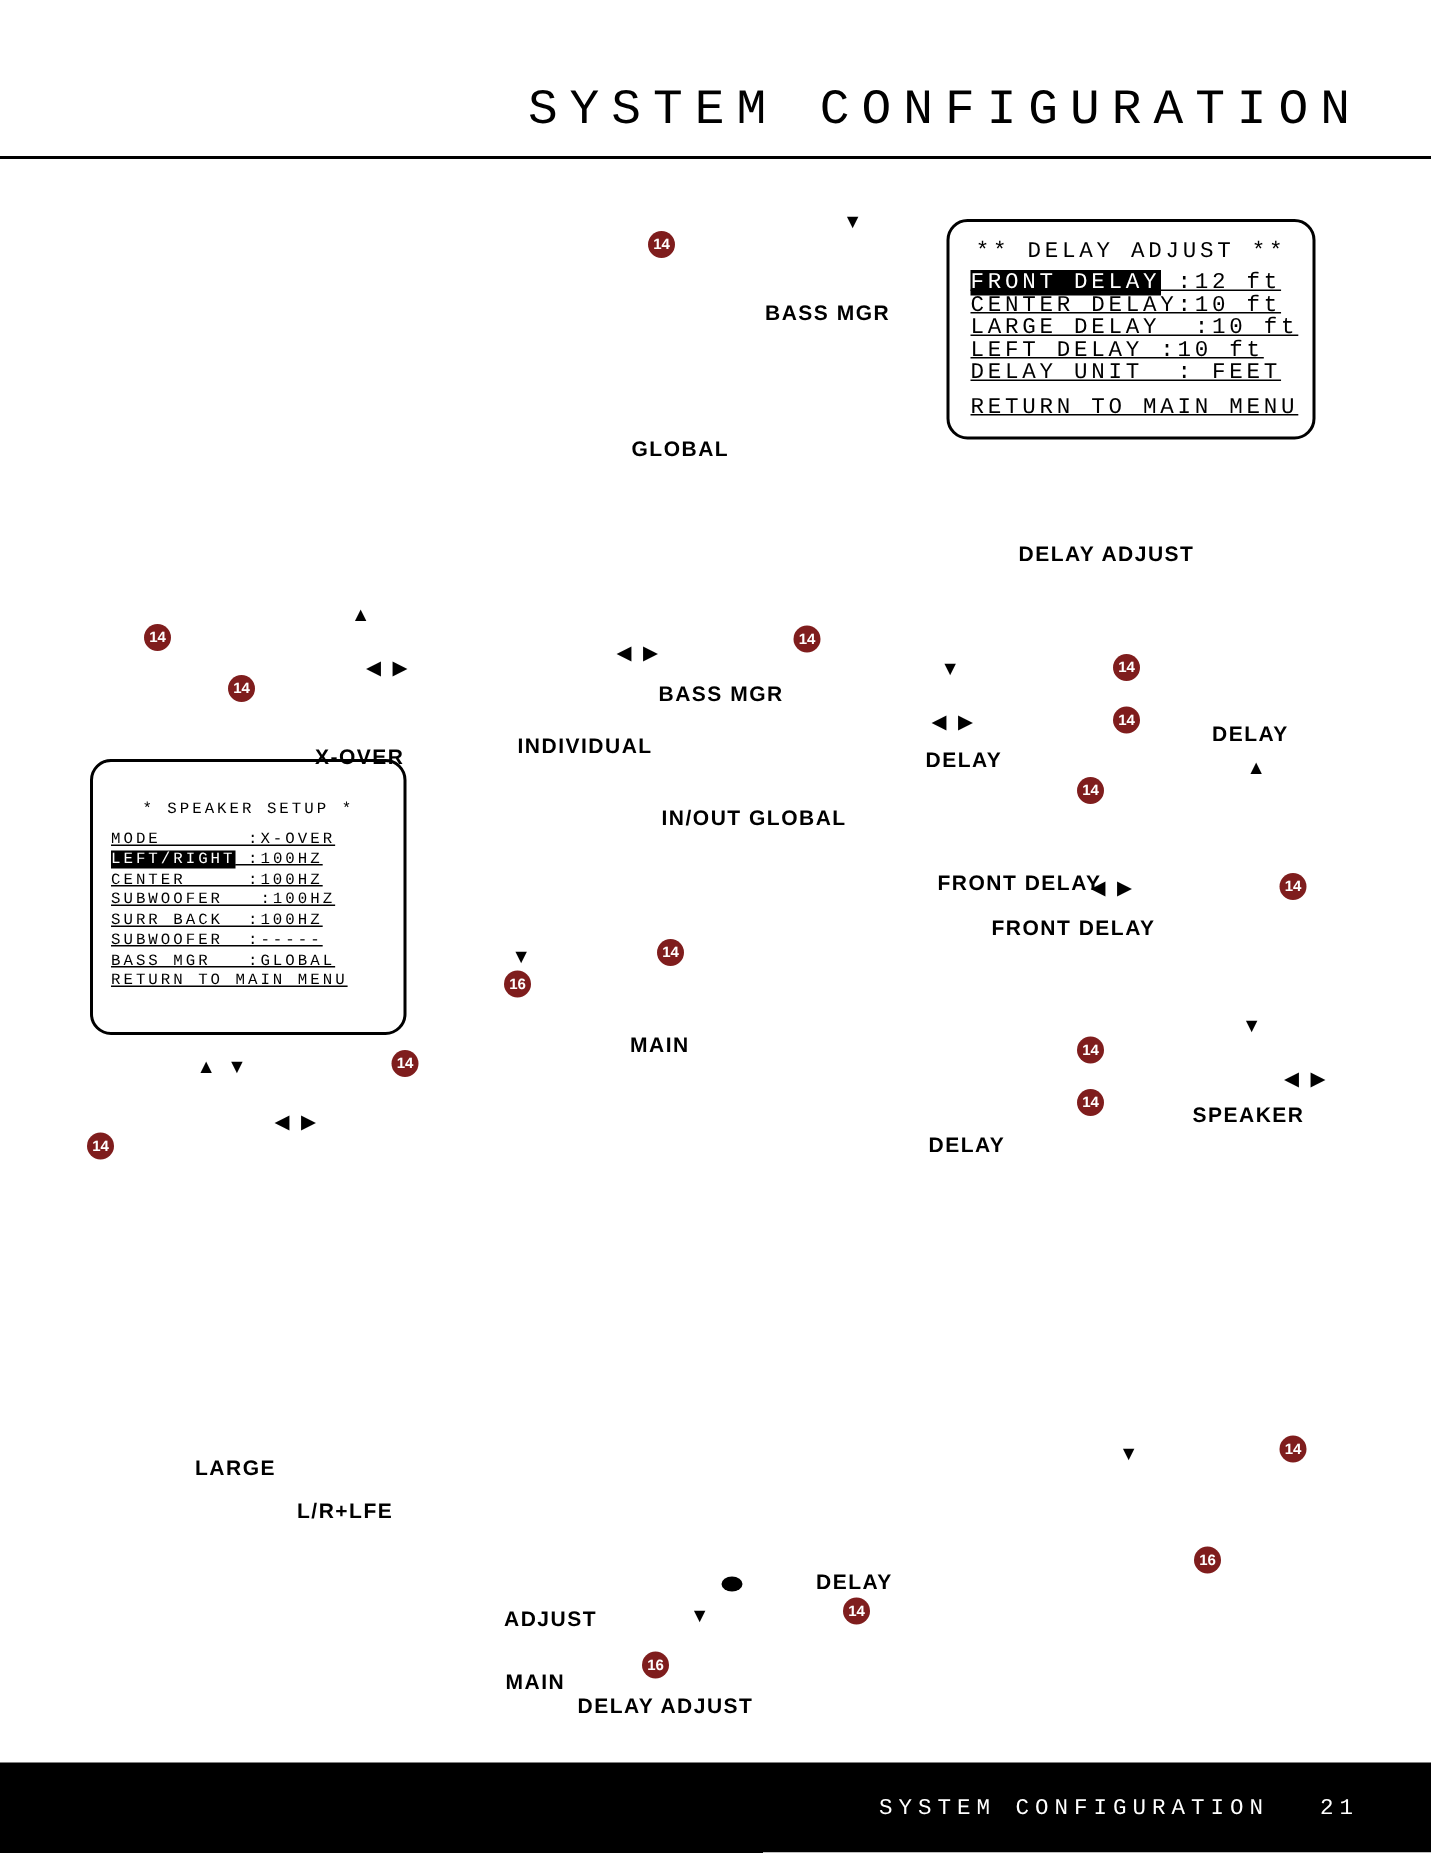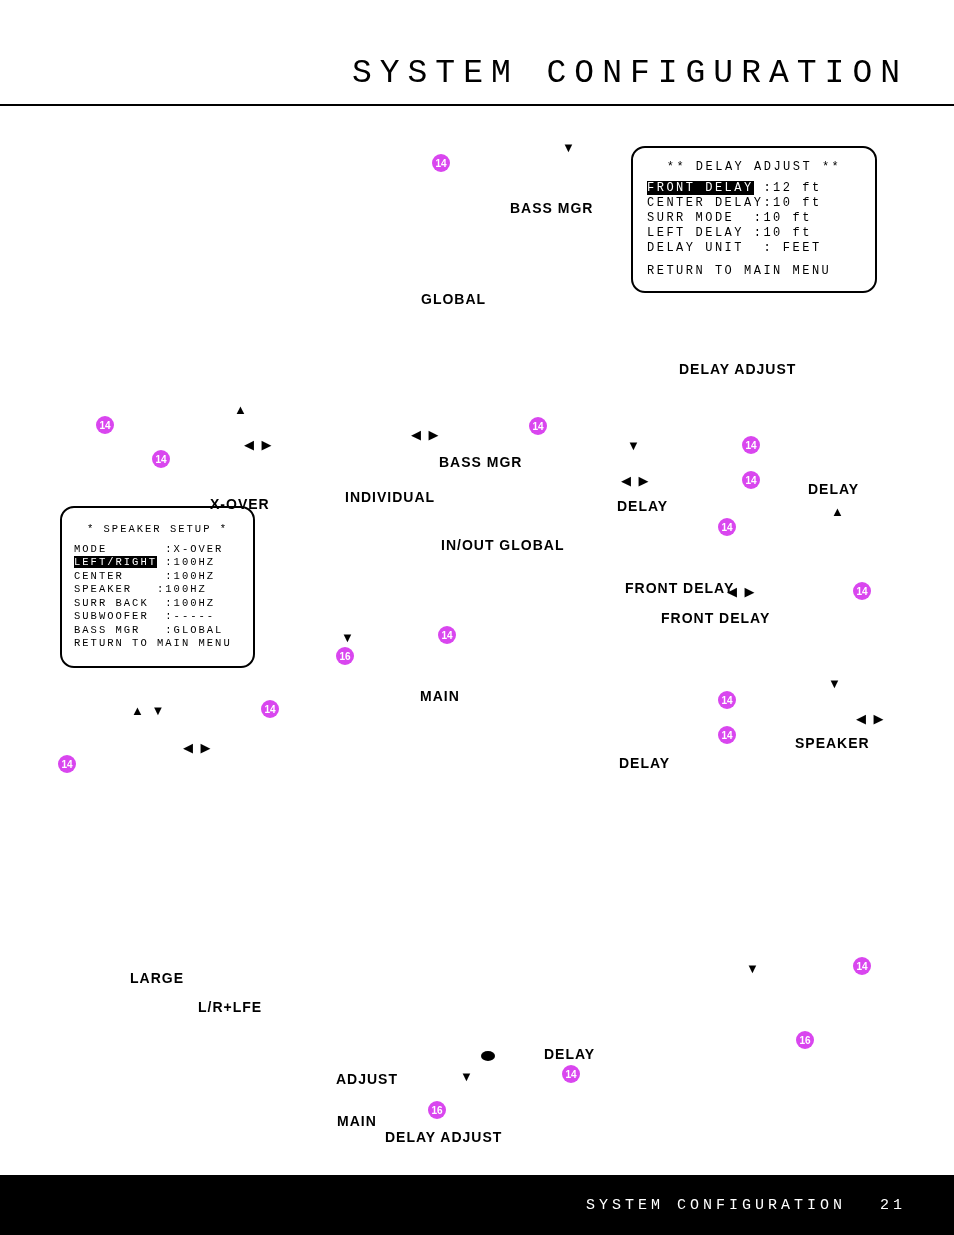--- a/index.html
+++ b/index.html
@@ -1,25 +1,25 @@
 <!DOCTYPE html>
 <html><head>
 <meta charset="utf-8">
 <style>
   * { box-sizing: border-box; margin: 0; padding: 0; }
   body { width: 954px; height: 1235px; background: #fff; font-family: "Courier New", monospace; position: relative; color: #000; }
   .page-title { position: absolute; top: 55px; left: 0; right: 46px; text-align: right; font-size: 33px; letter-spacing: 8px; font-weight: 300; font-family: "Courier New", monospace; }
   .rule { position: absolute; top: 104px; left: 0; right: 0; height: 2px; background: #000; }
   .lbl { position: absolute; font-size: 14px; letter-spacing: 1px; font-weight: bold; font-family: Arial, sans-serif; white-space: nowrap; margin-top: 44px; }
-  .badge { position: absolute; width: 18px; height: 18px; border-radius: 50%; background: #d946ef; color: #fff; font-size: 10px; font-weight: bold; display: flex; align-items: center; justify-content: center; font-family: Arial, sans-serif; }
+  .badge { position: absolute; width: 18px; height: 18px; border-radius: 50%; background: #7f1d1d; color: #fff; font-size: 10px; font-weight: bold; display: flex; align-items: center; justify-content: center; font-family: Arial, sans-serif; }
   .arrows { position: absolute; font-size: 13px; letter-spacing: 2px; font-family: Arial, sans-serif; }
   
-  .lcd { position: absolute; border: 2px solid #000; border-radius: 14px; padding: 12px 14px; font-family: "Courier New", monospace; font-size: 12px; letter-spacing: 2.5px; line-height: 15px; }
+  .lcd { position: absolute; border: 2px solid #000; border-radius: 14px; padding: 12px 14px; font-family: "Courier New", monospace; font-size: 15px; letter-spacing: 2.5px; line-height: 15px; }
   .lcd .hdr { text-align: center; margin-bottom: 6px; }
-  .lcd .row { white-space: pre; }
+  .lcd .row { white-space: pre; text-decoration: underline; }
   .lcd .sel { background: #000; color: #fff; padding: 0 0px; }
   .lcd .ret { margin-top: 8px; }
   .dot { position: absolute; width: 14px; height: 10px; background:#000; border-radius:50%; }
   .footer { position: absolute; bottom: 0; left: 0; right: 0; height: 60px; background: #000; color: #fff; display: flex; align-items: center; justify-content: flex-end; padding-right: 48px; font-size: 15px; letter-spacing: 4px; font-family: "Courier New", monospace; }
   .footer .pg { margin-left: 34px; }
 </style>
 </head>
 <body>
 
 <div class="page-title">SYSTEM CONFIGURATION</div>
@@ -28,21 +28,21 @@
 <span class="arrows" style="top:140px; left:562px;">▼</span>
 <span class="lbl" style="top:156px; left:510px;">BASS MGR</span>
 <span class="badge" style="top:154px; left:432px;">14</span>
 
 <span class="lbl" style="top:247px; left:421px;">GLOBAL</span>
 
 <div class="lcd" style="top:146px; left:631px; width:246px;">
   <div class="hdr">** DELAY ADJUST **</div>
   <div class="row"><span class="sel">FRONT DELAY</span><span> :12 ft</span></div>
   <div class="row">CENTER DELAY:10 ft</div>
-  <div class="row">SURR MODE  :10 ft</div>
+  <div class="row">LARGE DELAY  :10 ft</div>
   <div class="row">LEFT DELAY :10 ft</div>
   <div class="row">DELAY UNIT  : FEET</div>
   <div class="row ret">RETURN TO MAIN MENU</div>
 </div>
 <span class="lbl" style="top:317px; left:679px;">DELAY ADJUST</span>
 
 <span class="badge" style="top:416px; left:96px;">14</span>
 <span class="arrows" style="top:402px; left:234px;">▲</span>
 <span class="arrows" style="top:437px; left:244px;">◀ ▶</span>
 <span class="badge" style="top:450px; left:152px;">14</span>
@@ -61,26 +61,26 @@
 <span class="badge" style="top:471px; left:742px;">14</span>
 <span class="lbl" style="top:437px; left:808px;">DELAY</span>
 
 <span class="arrows" style="top:504px; left:831px;">▲</span>
 <span class="badge" style="top:518px; left:718px;">14</span>
 <span class="lbl" style="top:536px; left:625px;">FRONT DELAY</span>
 <span class="lbl" style="top:566px; left:661px;">FRONT DELAY</span>
 <span class="arrows" style="top:584px; left:727px;">◀ ▶</span>
 <span class="badge" style="top:582px; left:853px;">14</span>
 
-<div class="lcd" style="top:506px; left:60px; width:195px; font-size:10.5px; letter-spacing:2px; line-height:13.5px; padding:15px 12px;">
+<div class="lcd" style="top:506px; left:60px; width:211px; font-size:10.5px; letter-spacing:2px; line-height:13.5px; padding:26px 12px;">
   <div class="hdr">* SPEAKER SETUP *</div>
   <div class="row">MODE       :X-OVER</div>
   <div class="row"><span class="sel">LEFT/RIGHT</span><span> :100HZ</span></div>
   <div class="row">CENTER     :100HZ</div>
-  <div class="row">SPEAKER   :100HZ</div>
+  <div class="row">SUBWOOFER   :100HZ</div>
   <div class="row">SURR BACK  :100HZ</div>
   <div class="row">SUBWOOFER  :-----</div>
   <div class="row">BASS MGR   :GLOBAL</div>
   <div class="row">RETURN TO MAIN MENU</div>
 </div>
 
 <span class="arrows" style="top:630px; left:341px;">▼</span>
 <span class="badge" style="top:647px; left:336px;">16</span>
 <span class="badge" style="top:626px; left:438px;">14</span>
 <span class="lbl" style="top:644px; left:420px;">MAIN</span>

